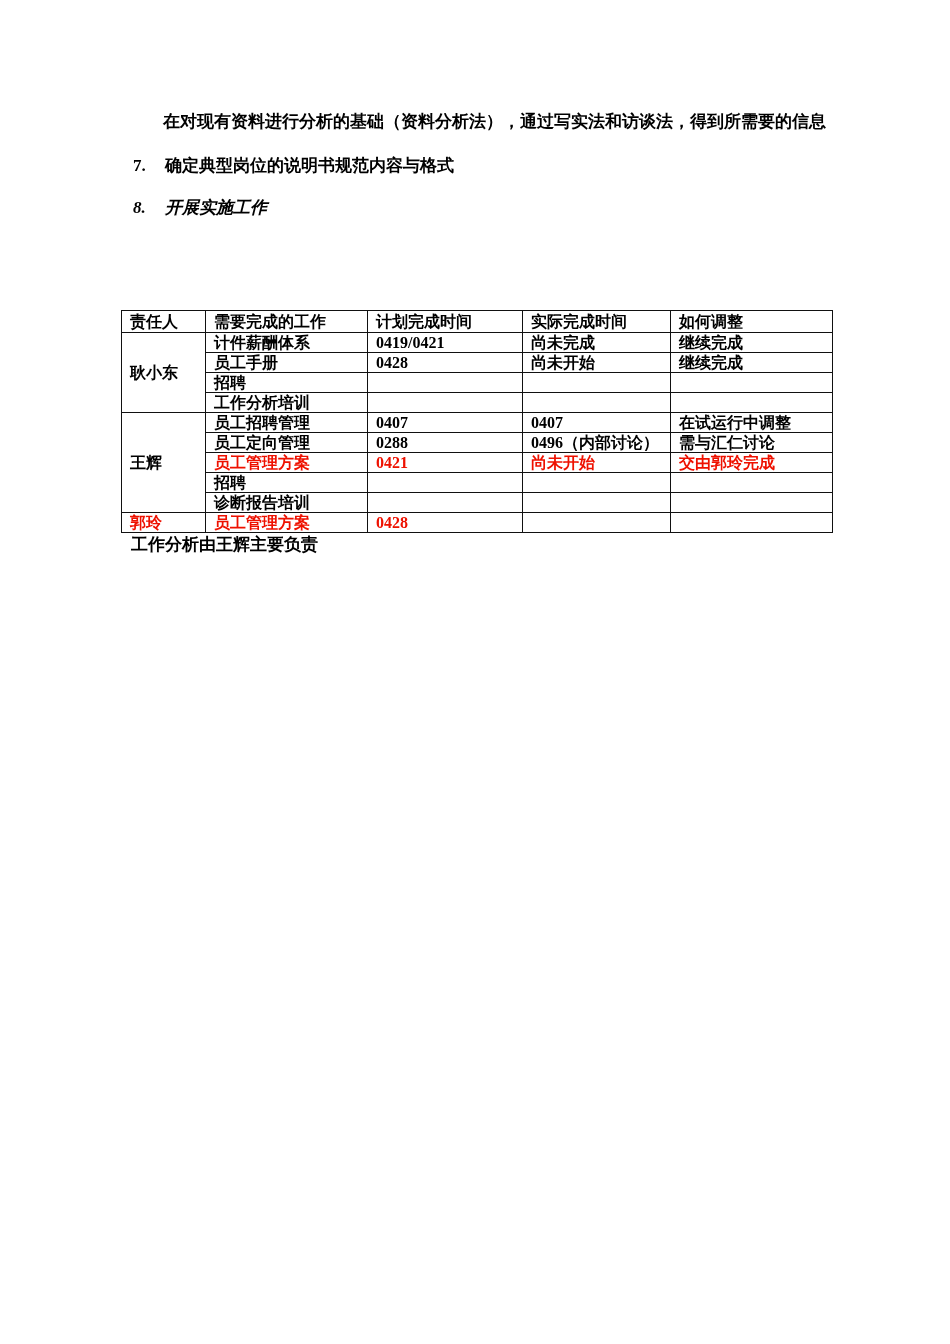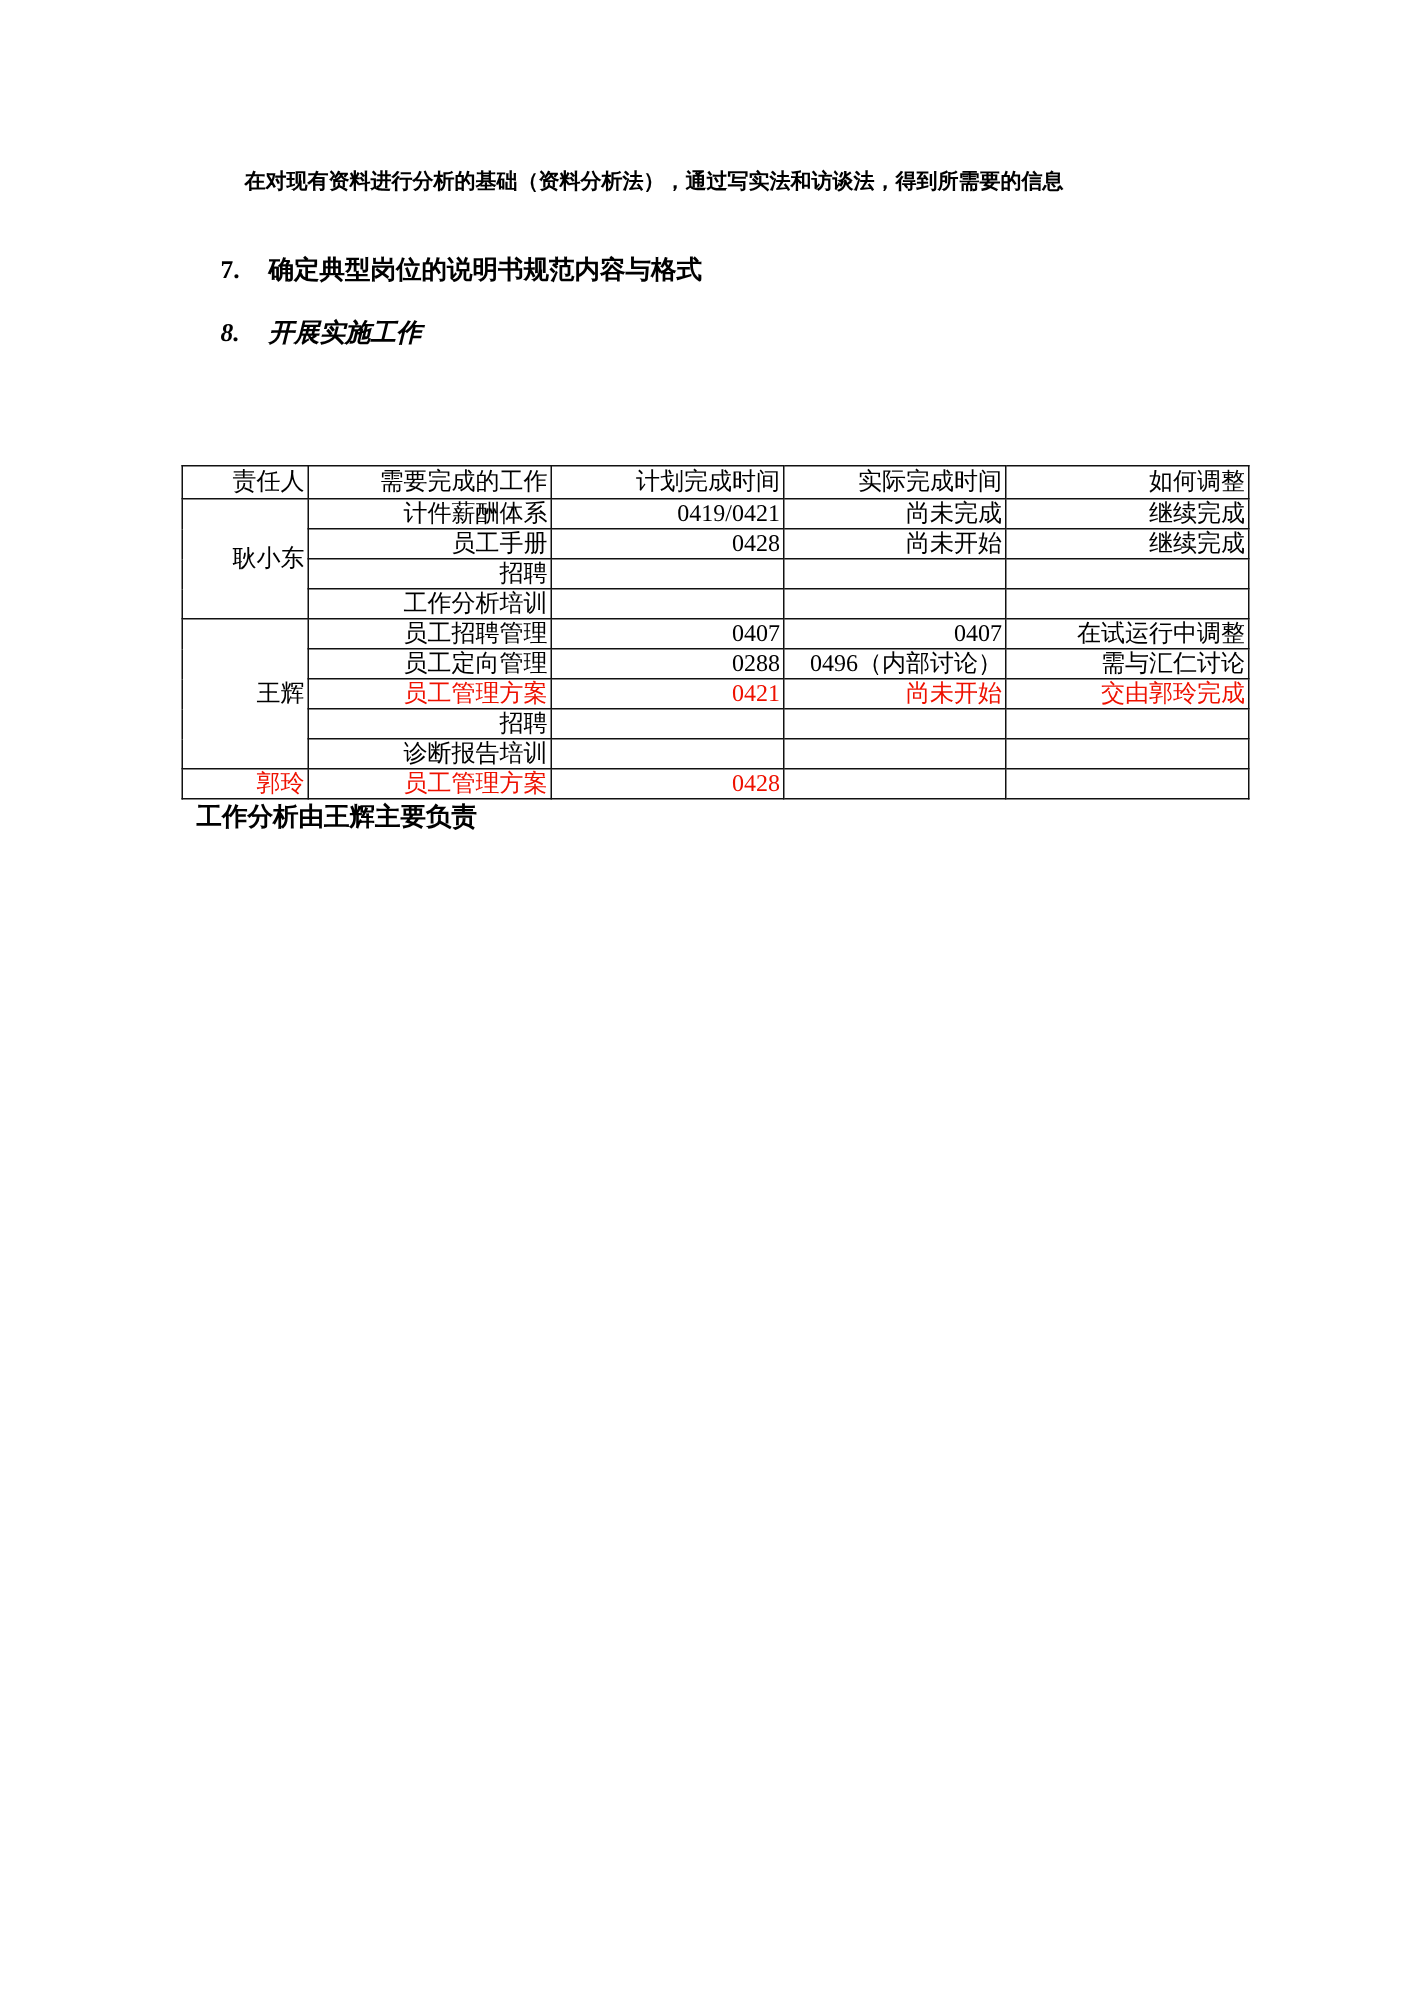--- a/index.html
+++ b/index.html
@@ -9,25 +9,25 @@
     width: 950px; height: 1344px;
     background: #ffffff;
     font-family: "Liberation Serif", "DejaVu Serif", serif;
     font-weight: bold;
     color: var(--ink);
   }
   .page { position: relative; width: 950px; height: 1344px; overflow: hidden; }
 
   .intro {
     position: absolute; left: 163px; top: 109px;
-    margin: 0; font-size: 14px; line-height: 26px; white-space: nowrap;
+    margin: 0; font-size: 17px; line-height: 26px; white-space: nowrap;
   }
   .list-item {
     position: absolute; left: 131px;
-    margin: 16px; font-size: 17px; line-height: 26px; white-space: nowrap;
+    margin: 2px; font-size: 17px; line-height: 26px; white-space: nowrap;
   }
   .item-7 { top: 151px; }
   .item-8 { top: 193px; font-style: italic; }
   .num-label { display: inline-block; width: 32px; }
 
   .table-title {
     position: absolute; left: 131px; top: 284px;
     margin: 0; font-size: 17px; line-height: 24px; white-space: nowrap;
     text-decoration: underline;
     text-decoration-thickness: 1.5px;
@@ -36,22 +36,22 @@
 
   table.work-plan {
     position: absolute; left: 121px; top: 310px;
     width: 711px;
     border-collapse: collapse; table-layout: fixed;
     font-size: 16px;
   }
   table.work-plan th, table.work-plan td {
     border: 1.5px solid #111111;
     padding: 0 2px 0 8px;
-    text-align: right; vertical-align: middle;
-    font-weight: normal;
+    text-align: left; vertical-align: middle;
+    font-weight: bold;
     white-space: nowrap; overflow: hidden;
   }
   table.work-plan th { height: 22px; line-height: 20px; }
   table.work-plan td { height: 20px; line-height: 18px; }
   td.cell-person { vertical-align: top; padding-top: 1px; }
   .red { color: var(--highlight-red); }
 
   .footer-note {
     position: absolute; left: 131px; top: 533px;
     margin: 0; font-size: 17px; line-height: 24px; white-space: nowrap;

